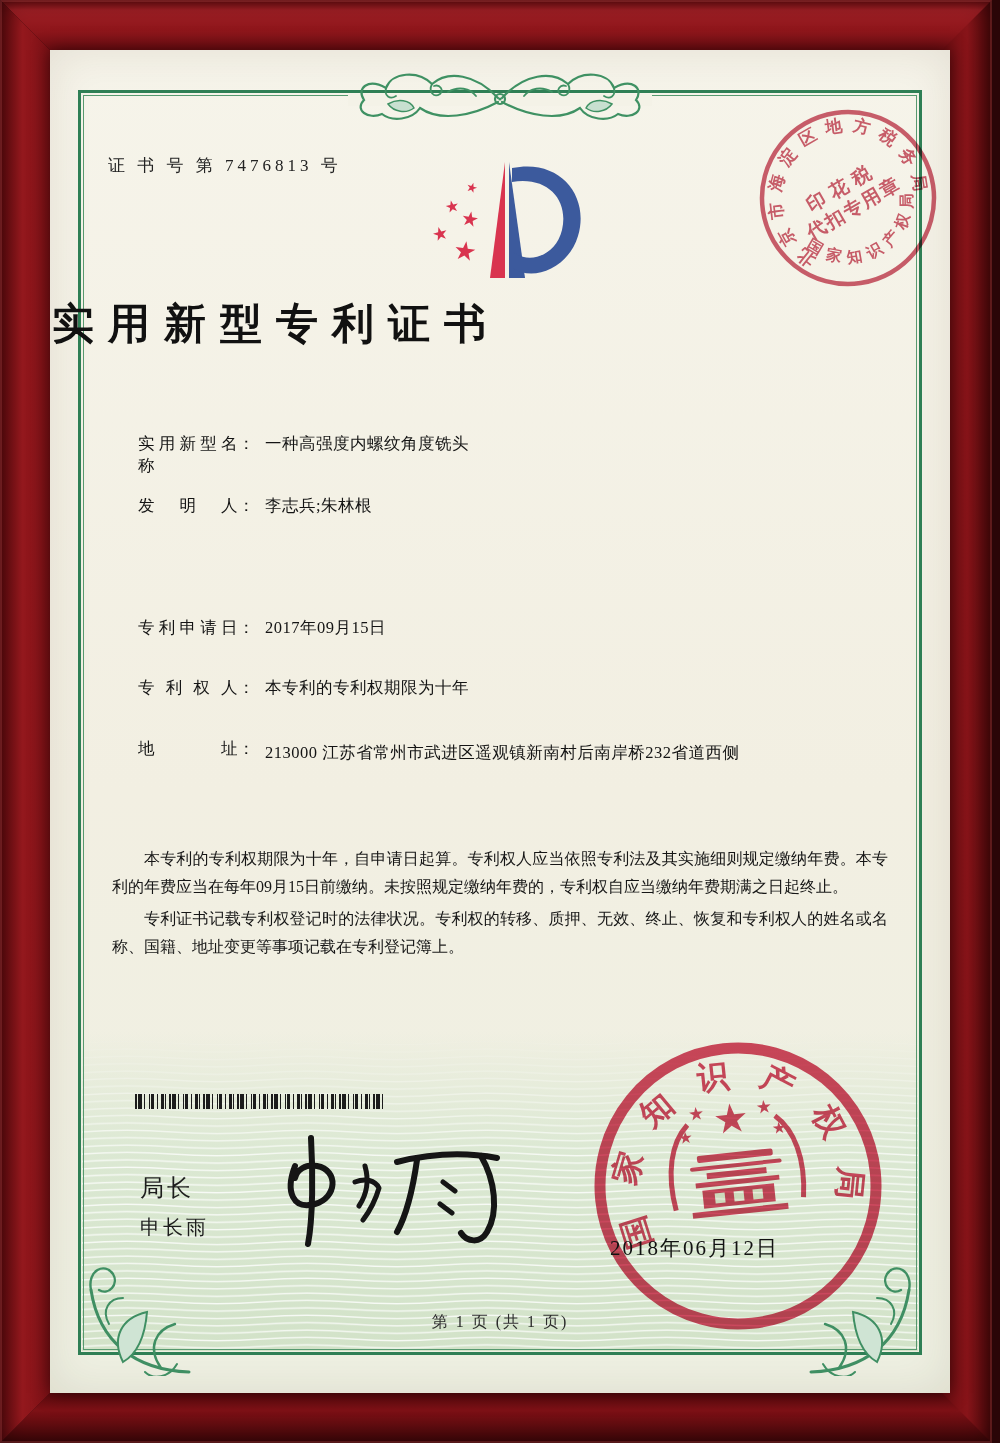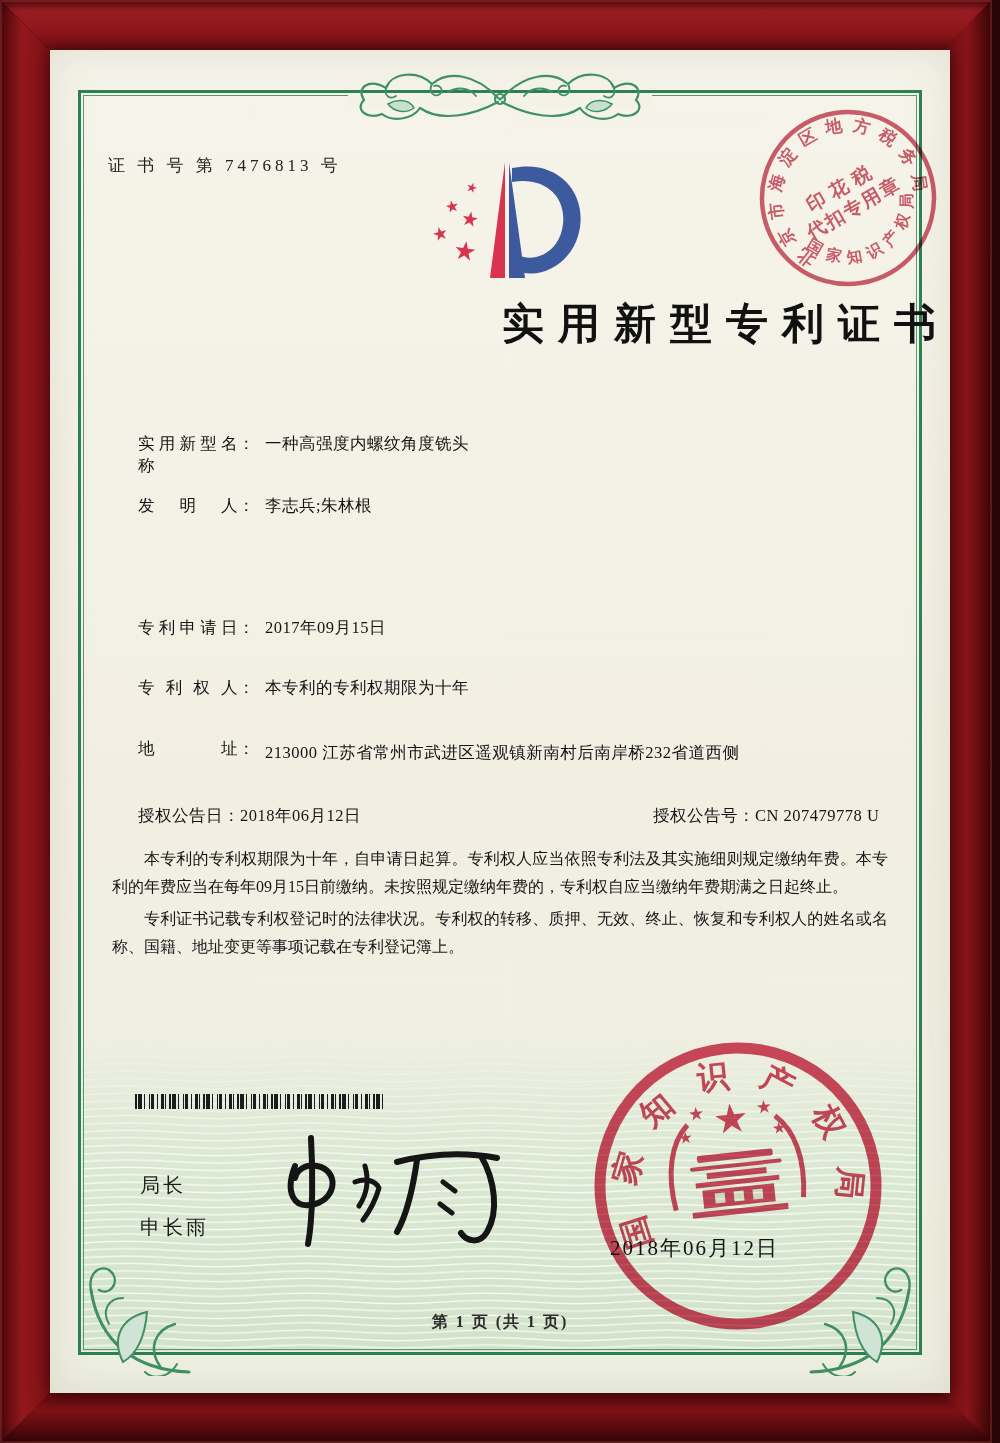--- a/index.html
+++ b/index.html
@@ -28,43 +28,43 @@
   .gborder{position:absolute;left:28px;right:28px;top:40px;bottom:38px;border:3px solid #2f7f55;}
   .gborder::after{content:"";position:absolute;inset:2px;border:1px solid #57996f;}
   
   .waves{position:absolute;left:32px;right:32px;top:982px;bottom:42px;
     background:linear-gradient(180deg,rgba(216,231,208,0) 0%,rgba(216,231,208,.85) 120px,#d6e5cd 240px,#d2e2c8 100%);}
   .waves svg{position:absolute;inset:0;width:100%;height:100%;
     -webkit-mask:linear-gradient(180deg,transparent 0,#000 130px);
             mask:linear-gradient(180deg,transparent 0,#000 130px);}
   
   .cert-no{position:absolute;left:58px;top:104px;font-size:17px;letter-spacing:4px;color:#222;}
-  .title{position:absolute;left:0;top:246px;width:100%;text-align:right;
-    font-size:42px;font-weight:bold;letter-spacing:14px;padding-left:9px;box-sizing:border-box;color:#111;}
+  .title{position:absolute;left:0;top:246px;width:100%;text-align:left;
+    font-size:42px;font-weight:bold;letter-spacing:14px;padding-left:2px;box-sizing:border-box;color:#111;}
   .frow{position:absolute;left:88px;font-size:16.5px;letter-spacing:.5px;color:#141414;}
   .flabel{display:inline-block;width:100px;text-align:justify;text-align-last:justify;vertical-align:top;}
   .fcolon{display:inline-block;vertical-align:top;margin-right:10px;}
   .fvalue{display:inline-block;vertical-align:top;}
   .fvalue.wrap{width:478px;line-height:30px;}
   .grant-right{position:absolute;left:515px;top:0;}
   .bodytext{position:absolute;left:62px;top:795px;width:776px;font-size:16px;line-height:28px;
     text-align:justify;color:#161616;}
   .bodytext p{margin:0 0 4px 0;text-indent:2em;}
   .barcode{position:absolute;left:85px;top:1044px;width:252px;height:15px;
     background:repeating-linear-gradient(90deg,#1c1c1c 0 2px,transparent 2px 3px,#1c1c1c 3px 7px,
       transparent 7px 9px,#1c1c1c 9px 10px,transparent 10px 14px,#1c1c1c 14px 15px,transparent 15px 16px,
       #1c1c1c 16px 19px,transparent 19px 22px,#1c1c1c 22px 23px,transparent 23px 26px,
       #1c1c1c 26px 29px,transparent 29px 30px,#1c1c1c 30px 31px,transparent 31px 34px);}
-  .director-title{position:absolute;left:90px;top:1122px;font-size:20px;letter-spacing:3px;}
+  .director-title{position:absolute;left:90px;top:1122px;font-size:24px;letter-spacing:3px;}
   .director-name{position:absolute;left:90px;top:1164px;font-size:20px;letter-spacing:3px;text-align:right;}
   .sig{position:absolute;left:215px;top:1082px;}
   .seal{position:absolute;left:536px;top:984px;mix-blend-mode:multiply;opacity:.92;}
   .seal-date{position:absolute;left:560px;top:1184px;font-size:21px;letter-spacing:2px;color:#121212;}
   .stamp{position:absolute;left:698px;top:48px;mix-blend-mode:multiply;opacity:.88;}
-  .footer{position:absolute;left:0;top:1262px;width:100%;text-align:center;font-size:16px;color:#2c2c2c;letter-spacing:2px;font-weight:bold;}
+  .footer{position:absolute;left:0;top:1262px;width:100%;text-align:center;font-size:16px;color:#2c2c2c;letter-spacing:2px;}
   .flourish-top{position:absolute;left:298px;top:8px;}
   .corner{position:absolute;width:130px;height:130px;}
   .corner.l{left:15px;top:1196px;}
   .corner.r{left:755px;top:1196px;transform:scaleX(-1);}
   .logo{position:absolute;left:362px;top:104px;}
 </style>
 </head>
 <body>
 
 <div class="stage">
@@ -168,26 +168,20 @@
       <span class="flabel">发明人</span><span class="fcolon">：</span><span class="fvalue">李志兵;朱林根</span>
     </div>
     <div class="frow" style="top:567px">
       <span class="flabel">专利申请日</span><span class="fcolon">：</span><span class="fvalue">2017年09月15日</span>
     </div>
     <div class="frow" style="top:627px">
       <span class="flabel">专利权人</span><span class="fcolon">：</span><span class="fvalue">本专利的专利权期限为十年</span>
     </div>
     <div class="frow" style="top:688px">
       <span class="flabel">地址</span><span class="fcolon">：</span><span class="fvalue wrap">213000 江苏省常州市武进区遥观镇新南村后南岸桥232省道西侧</span>
-    </div>
-    <div class="frow" style="top:755px;width:770px">
-      <span>授权公告日</span><span>：</span><span>2018年06月12日</span>
-      <span class="grant-right">
-        <span>授权公告号</span><span>：</span><span>CN 207479778 U</span>
-      </span>
     </div>
 
     <div class="bodytext">
       <p>本专利的专利权期限为十年，自申请日起算。专利权人应当依照专利法及其实施细则规定缴纳年费。本专利的年费应当在每年09月15日前缴纳。未按照规定缴纳年费的，专利权自应当缴纳年费期满之日起终止。</p>
       <p>专利证书记载专利权登记时的法律状况。专利权的转移、质押、无效、终止、恢复和专利权人的姓名或名称、国籍、地址变更等事项记载在专利登记簿上。</p>
     </div>
 
     <div class="barcode"></div>
 
     <div class="director-title">局长</div>

